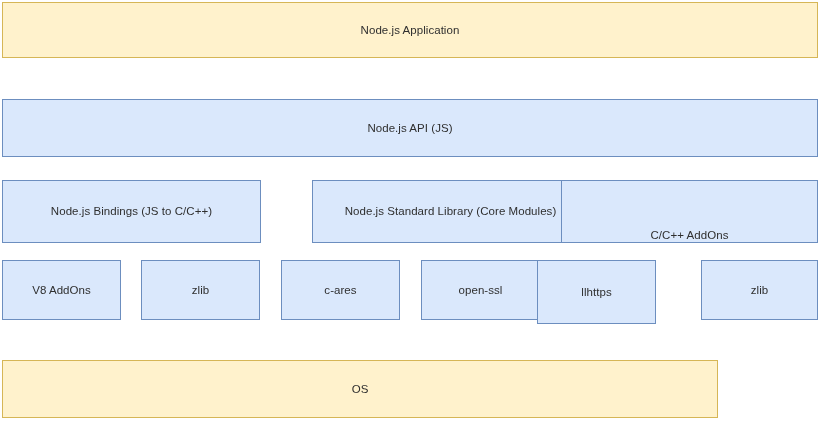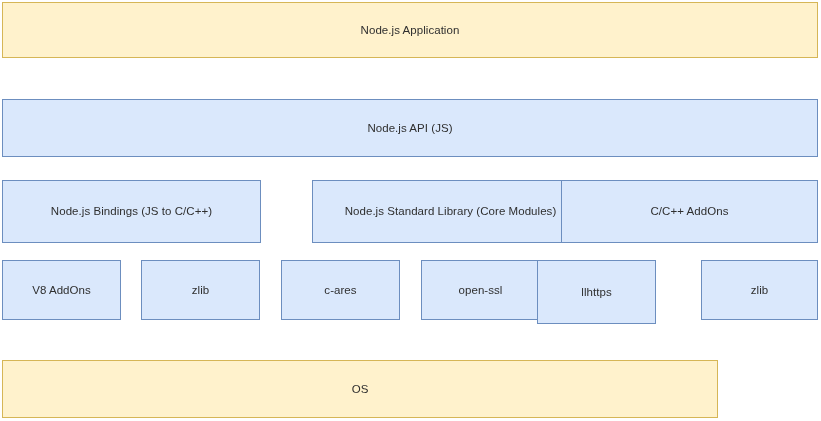--- a/index.html
+++ b/index.html
@@ -60,21 +60,21 @@
     </div>
     <div class="node lib-layer" style="left: 2px; top: 99px; width: 816px; height: 58px; text-align: right;">
       <span class="node-label">Node.js API (JS)</span>
     </div>
     <div class="node lib-layer" style="left: 2px; top: 180px; width: 259px; height: 63px;">
       <span class="node-label">Node.js Bindings (JS to C/C++)</span>
     </div>
     <div class="node lib-layer" style="left: 281px; top: 180px; width: 277px; height: 63px; margin-left: 31px;">
       <span class="node-label">Node.js Standard Library (Core Modules)</span>
     </div>
-    <div class="node lib-layer" style="left: 561px; top: 180px; width: 257px; height: 63px;">
+    <div class="node lib-layer" style="left: 561px; top: 180px; width: 257px; height: 63px; align-items: flex-end;">
       <span class="node-label">C/C++ AddOns</span>
     </div>
     <div class="node lib-layer" style="left: 2px; top: 260px; width: 119px; height: 60px;">
       <span class="node-label">V8 AddOns</span>
     </div>
     <div class="node lib-layer" style="left: 141px; top: 260px; width: 119px; height: 60px;">
       <span class="node-label">zlib</span>
     </div>
     <div class="node lib-layer" style="left: 281px; top: 260px; width: 119px; height: 60px;">
       <span class="node-label">c-ares</span>

